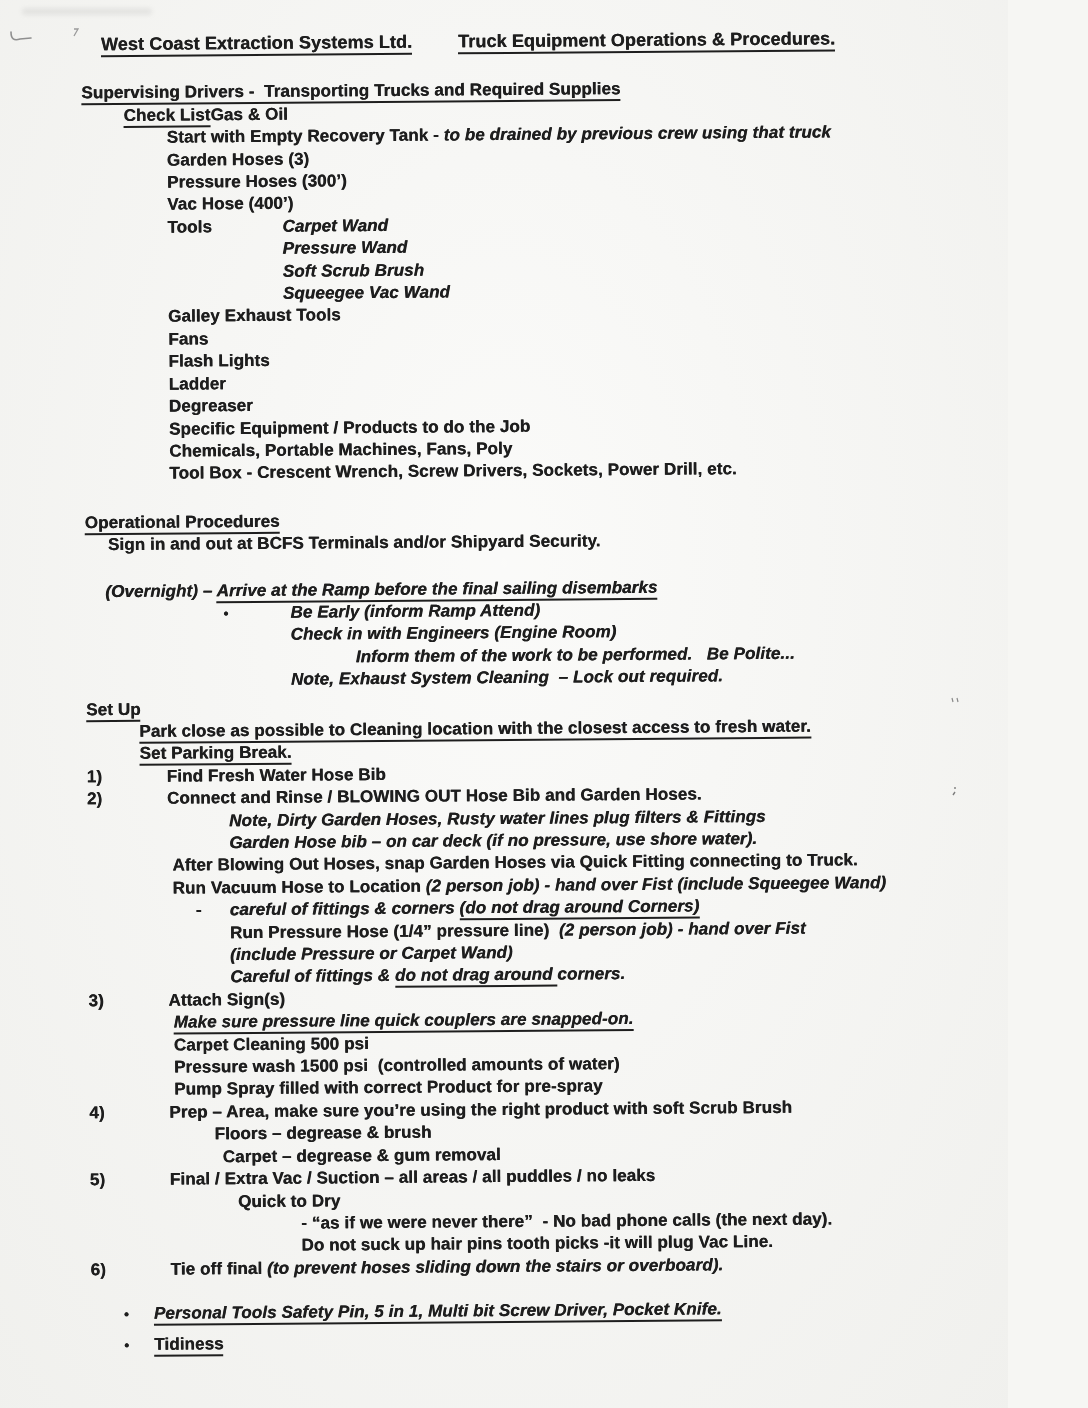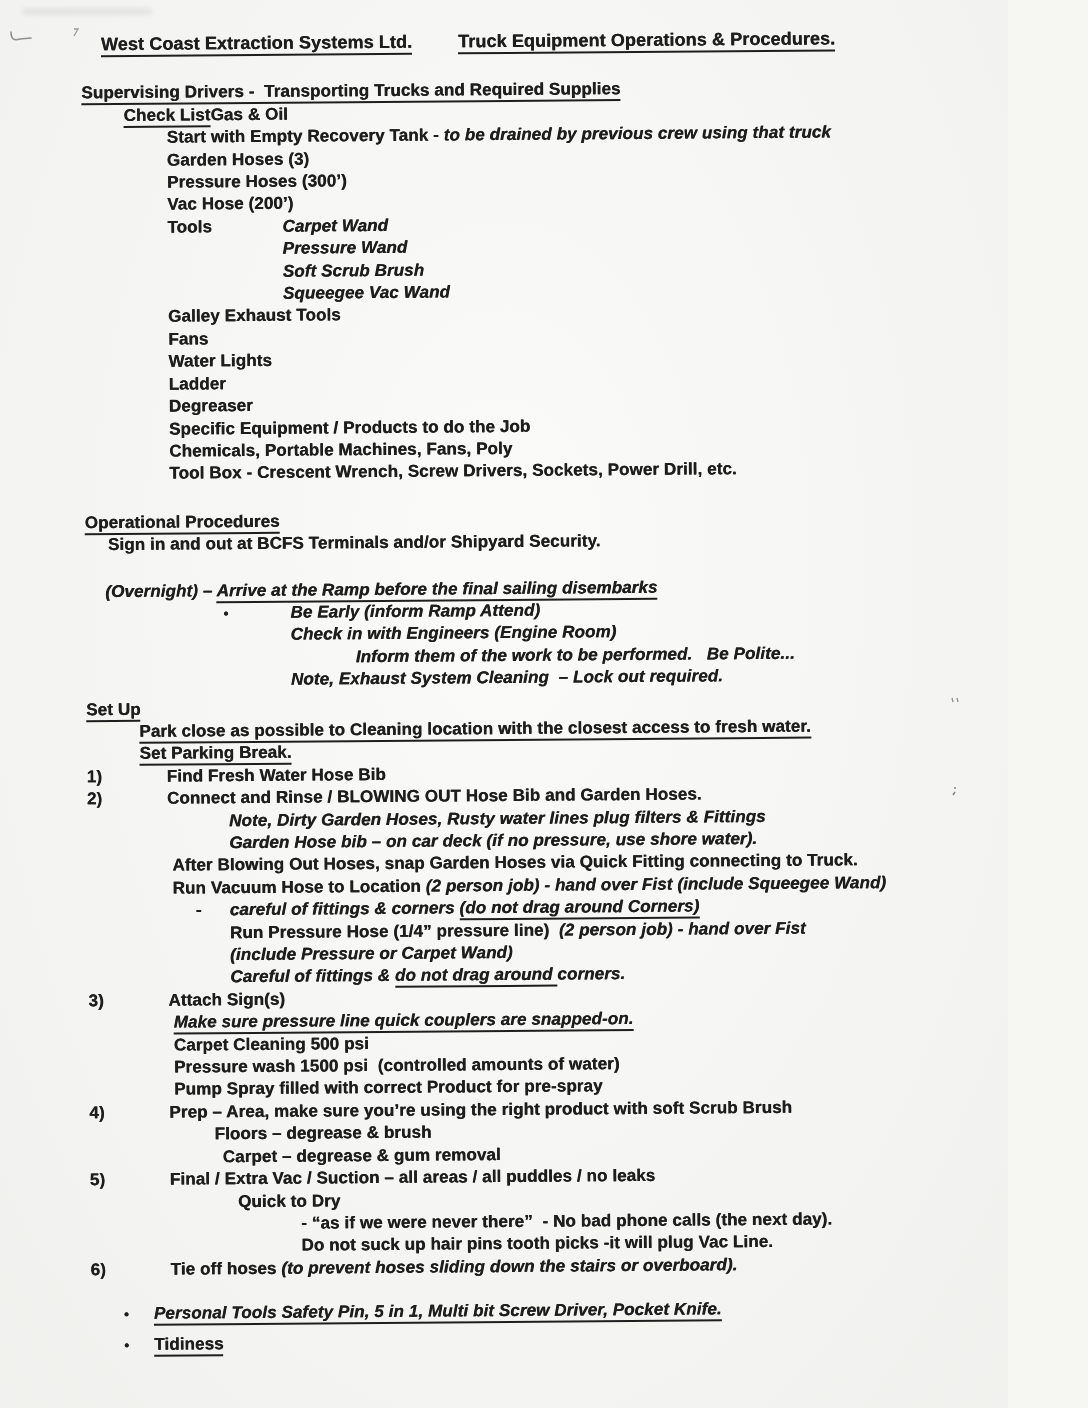--- a/index.html
+++ b/index.html
@@ -98,30 +98,30 @@
     <div class="line x105"><span class="u hdr">West Coast Extraction Systems Ltd.</span><span class="u hdr gap-title">Truck Equipment Operations &amp; Procedures.</span></div>
 
     <div class="line x85 mt26"><span class="u">Supervising Drivers -  Transporting Trucks and Required Supplies</span></div>
 
     <div class="line x127"><span class="u">Check List</span><span class="gap-gas">Gas &amp; Oil</span></div>
 
     <div class="line x170"><span>Start with Empty Recovery Tank - </span><span class="i">to be drained by previous crew using that truck</span></div>
 
     <div class="line x170"><span>Garden Hoses (3)</span></div>
     <div class="line x170"><span>Pressure Hoses (300’)</span></div>
-    <div class="line x170"><span>Vac Hose (200’)</span></div>
+    <div class="line x170"><span>Vac Hose (400’)</span></div>
 
     <div class="line x170"><span class="toolslbl">Tools</span><span class="i">Carpet Wand</span></div>
     <div class="line x170"><span class="toolslbl"></span><span class="i">Pressure Wand</span></div>
     <div class="line x170"><span class="toolslbl"></span><span class="i">Soft Scrub Brush</span></div>
     <div class="line x170"><span class="toolslbl"></span><span class="i">Squeegee Vac Wand</span></div>
 
     <div class="line x170"><span>Galley Exhaust Tools</span></div>
     <div class="line x170"><span>Fans</span></div>
-    <div class="line x170"><span>Water Lights</span></div>
+    <div class="line x170"><span>Flash Lights</span></div>
     <div class="line x170"><span>Ladder</span></div>
     <div class="line x170"><span>Degreaser</span></div>
     <div class="line x170"><span>Specific Equipment / Products to do the Job</span></div>
     <div class="line x170"><span>Chemicals, Portable Machines, Fans, Poly</span></div>
     <div class="line x170"><span>Tool Box - Crescent Wrench, Screw Drivers, Sockets, Power Drill, etc.</span></div>
 
     <div class="line x85 mt26"><span class="u">Operational Procedures</span></div>
     <div class="line x108"><span>Sign in and out at BCFS Terminals and/or Shipyard Security.</span></div>
 
     <div class="line x105 mt24"><span class="i">(Overnight) – </span><span class="i u">Arrive at the Ramp before the final sailing disembarks</span></div>
@@ -153,19 +153,19 @@
 
     <div class="line x85"><span class="num">4)</span><span>Prep – Area, make sure you’re using the right product with soft Scrub Brush</span></div>
     <div class="line x210"><span>Floors – degrease &amp; brush</span></div>
     <div class="line x218"><span>Carpet – degrease &amp; gum removal</span></div>
 
     <div class="line x85"><span class="num">5)</span><span>Final / Extra Vac / Suction – all areas / all puddles / no leaks</span></div>
     <div class="line x233"><span>Quick to Dry</span></div>
     <div class="line x296"><span>- “as if we were never there”  - No bad phone calls (the next day).</span></div>
     <div class="line x296"><span>Do not suck up hair pins tooth picks -it will plug Vac Line.</span></div>
 
-    <div class="line x85"><span class="num">6)</span><span>Tie off hoses </span><span class="i">(to prevent hoses sliding down the stairs or overboard).</span><span></span></div>
+    <div class="line x85"><span class="num">6)</span><span>Tie off final </span><span class="i">(to prevent hoses sliding down the stairs or overboard).</span><span></span></div>
 
     <div class="line x118 mt22"><span class="fb">•</span><span class="i u">Personal Tools Safety Pin, 5 in 1, Multi bit Screw Driver, Pocket Knife.</span></div>
     <div class="line x118 mt8"><span class="fb">•</span><span class="u">Tidiness</span></div>
 
   </div>
 </div>
 
 </body></html>

